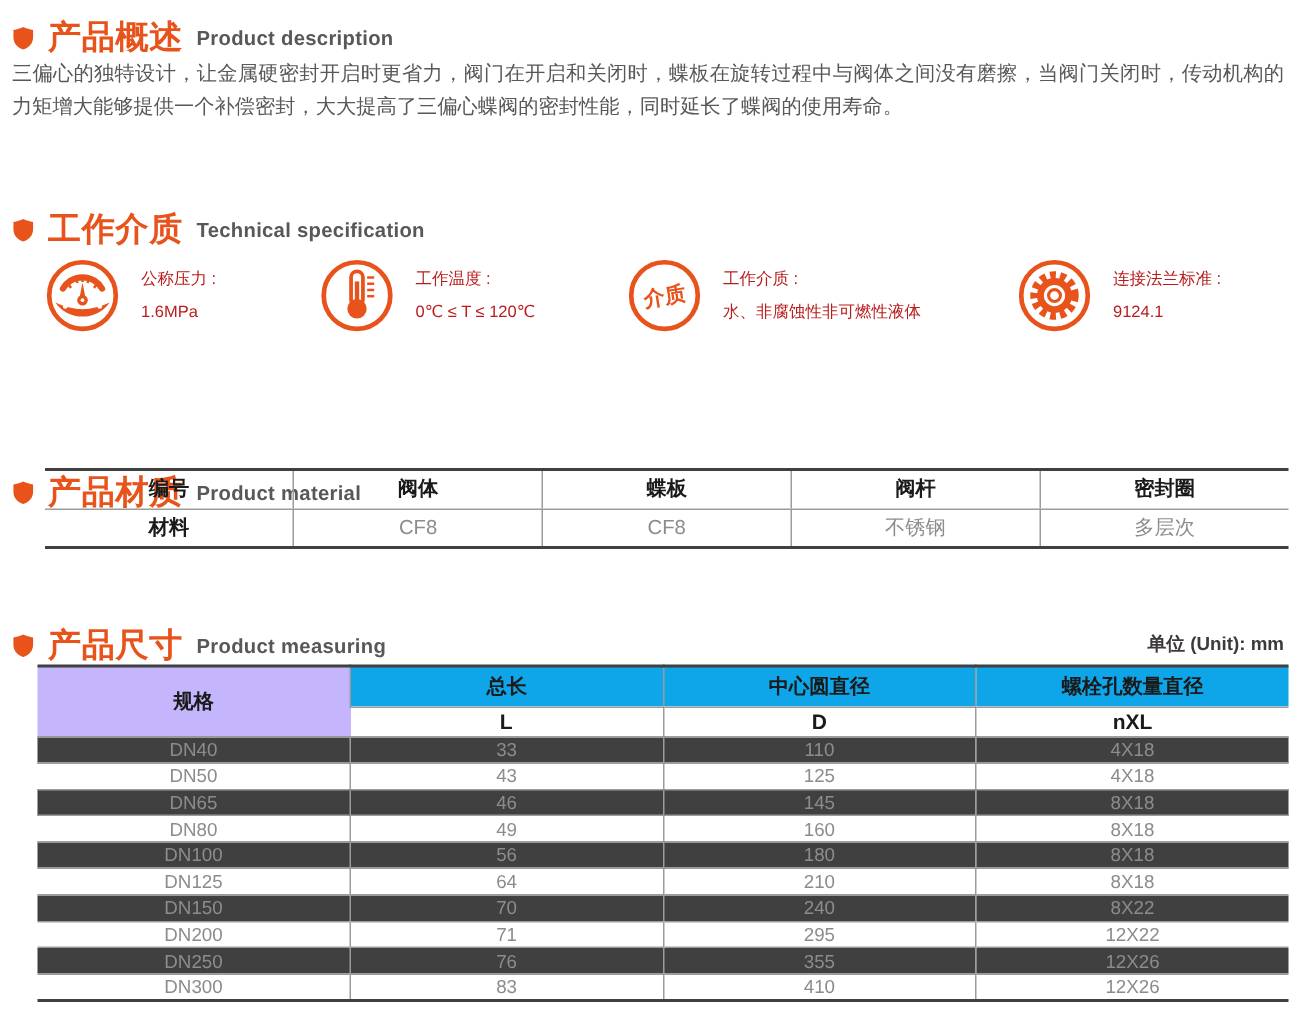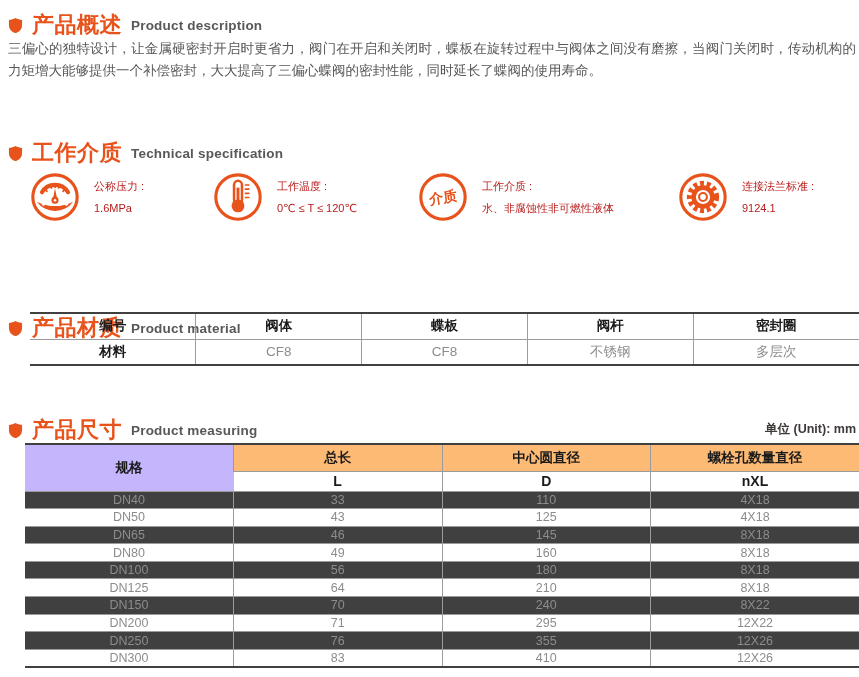--- a/index.html
+++ b/index.html
@@ -46,21 +46,21 @@
 
   
   .unit-label { position:absolute; right:3px; top:421px; font-size:12.5px; font-weight:bold; color:#3e3a39; }
   .measuring-table {
     position:absolute; left:25px; top:443px; width:834px;
     border-collapse:collapse; table-layout:fixed;
     border-top:2px solid #404040; border-bottom:2px solid #404040;
   }
   .measuring-table td { text-align:center; vertical-align:middle; border-left:1px solid #9b9b9b; }
   .measuring-table td:first-child { border-left:none; }
-  .measuring-table tr.group td { height:27px; background:#fdba74; font-size:13.5px; font-weight:bold; color:#1a1a1a; }
+  .measuring-table tr.group td { height:27px; background:#0ea5e9; font-size:13.5px; font-weight:bold; color:#1a1a1a; }
   .measuring-table tr.group td.spec-col { background:#c4b5fd; }
   .measuring-table tr.sub td { height:20px; background:#ffffff; font-size:14px; font-weight:bold; color:#1a1a1a; border-top:1px solid #9b9b9b; }
   .measuring-table tr.data-row td { height:17.6px; font-size:12.5px; color:#8c8c8c; border-top:1px solid #9b9b9b; }
   .measuring-table tr.data-row.stripe td { background:#404040; }
 </style>
 </head>
 <body>
 
 <div class="page">
 

